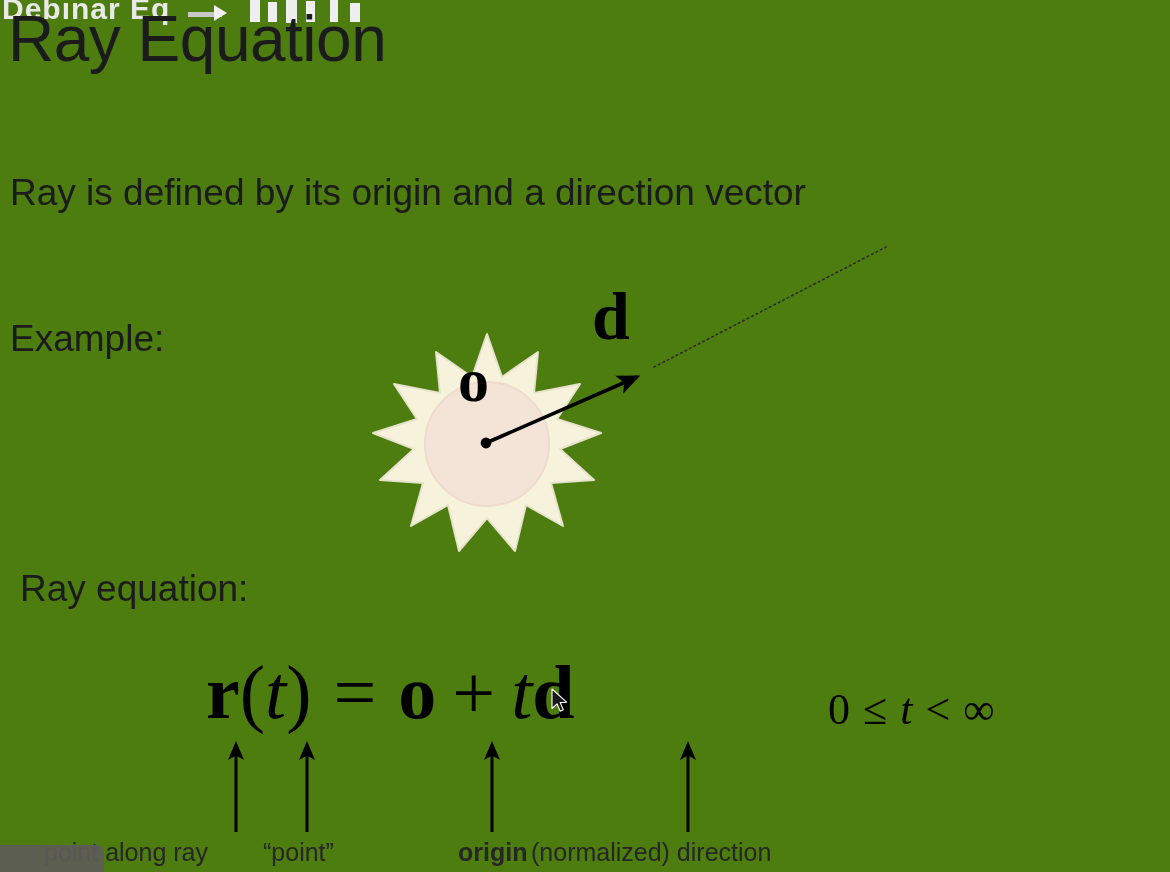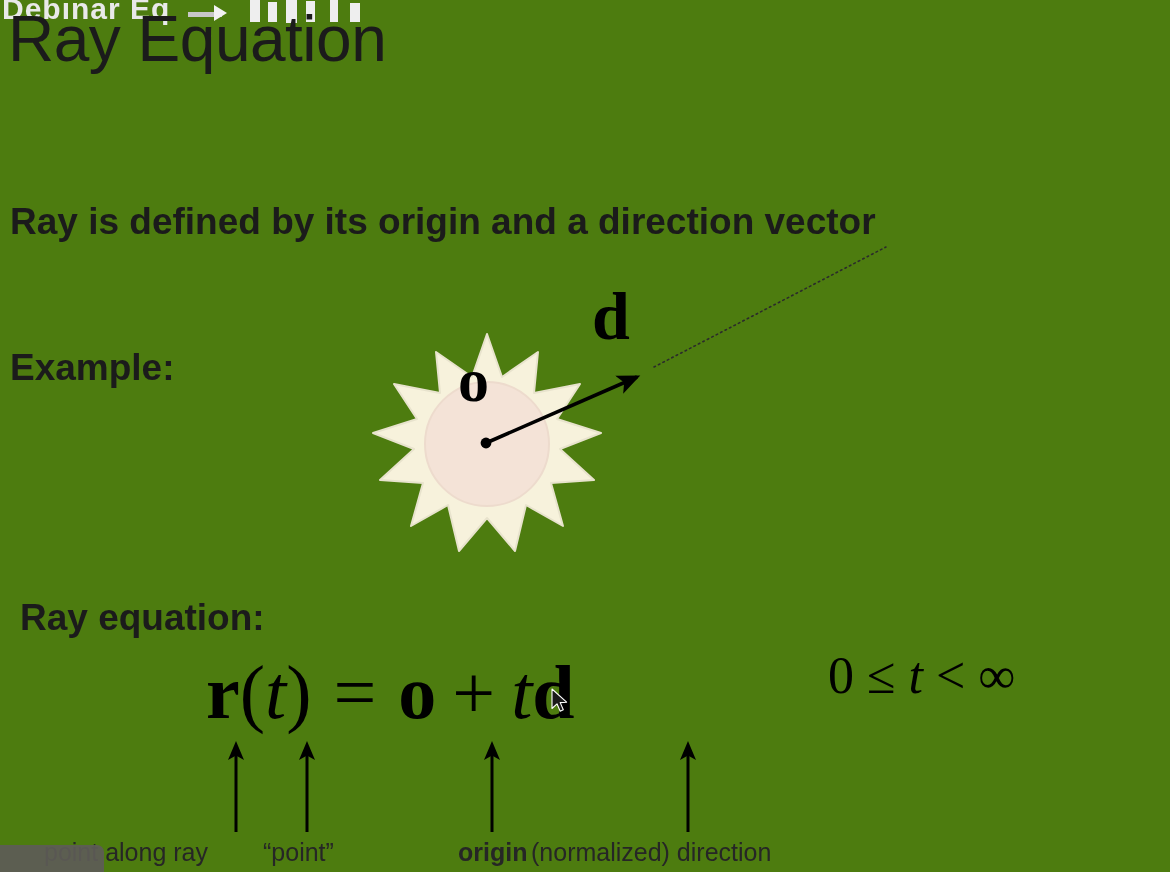--- a/index.html
+++ b/index.html
@@ -77,25 +77,24 @@
     color: #1b1b1b;
     letter-spacing: -0.5px;
     line-height: 1.05;
     white-space: nowrap;
   }
 
   
   .body-line {
     position: absolute;
     font-size: 37px;
-    font-weight: 700;
+    font-weight: 400;
     color: #1b1b1b;
     letter-spacing: 0px;
     white-space: nowrap;
-    margin-top: 29px;
   }
   #line-defined { left: 10px;  top: 172px; }
   #line-example { left: 10px;  top: 318px; }
   #line-rayeq   { left: 20px;  top: 568px; }
 
   
   #sun-graphic {
     position: absolute;
     left: 370px;
     top: 330px;
@@ -139,23 +138,23 @@
   }
   #equation-main .bold  { font-weight: 700; }
   #equation-main .ital  { font-style: italic; }
   #equation-main .paren { font-weight: 400; }
   #equation-main .sp-s  { display: inline-block; width: 16px; }
   #equation-main .sp-m  { display: inline-block; width: 22px; }
 
   #equation-range {
     position: absolute;
     left: 828px;
-    top: 650px;
+    top: 688px;
     font-family: "Liberation Serif", serif;
-    font-size: 52px;
+    font-size: 44px;
     color: #000000;
     white-space: nowrap;
     line-height: 1;
   }
   #equation-range .ital { font-style: italic; }
   #equation-range .sp   { display: inline-block; width: 13px; }
 
   
   .up-arrow {
     position: absolute;

